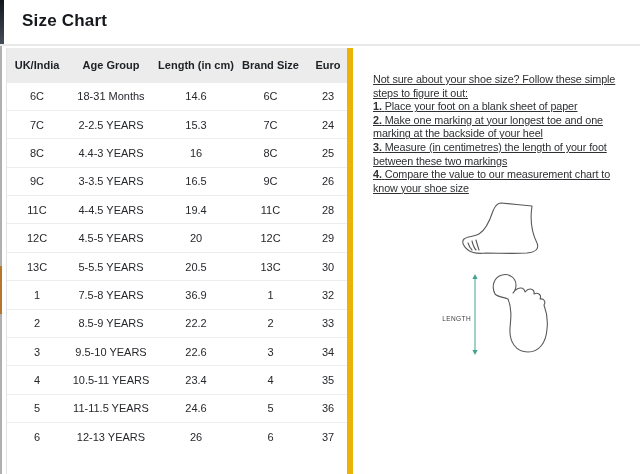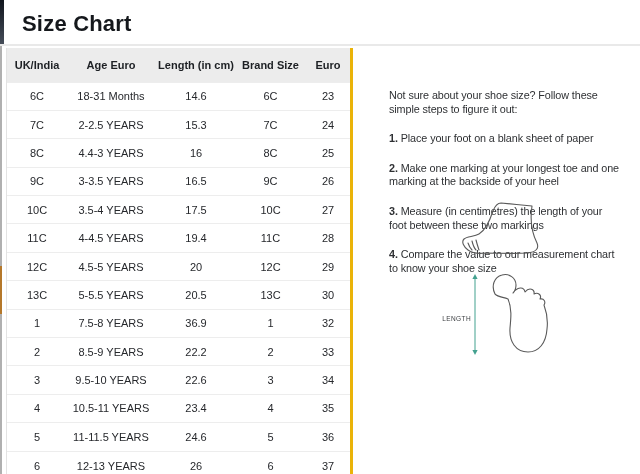--- a/index.html
+++ b/index.html
@@ -9,40 +9,40 @@
     overflow: hidden;
     position: relative;
     background: #ffffff;
     font-family: "Liberation Sans", sans-serif;
     color: #26282c;
   }
 
   
   .page-title {
     position: absolute; left: 22px; top: 11px;
-    font-size: 22px; font-weight: 700; color: #15181c;
+    font-size: 17px; font-weight: 700; color: #15181c;
     letter-spacing: 0.2px;
   }
   .title-divider {
     position: absolute; left: 0; top: 44px;
     width: 640px; height: 2px; background: #e9e9e9;
   }
 
   
   .edge-dark   { position:absolute; left:0; top:0;    width:4px; height:44px;  background:linear-gradient(#10151d,#454d59); }
   .edge-line   { position:absolute; left:0; top:44px; width:2px; height:430px; background:#b0b0b0; }
   .edge-orange { position:absolute; left:0; top:266px; width:2px; height:48px; background:#b5782a; }
 
   
   .table-wrap {
     position: absolute; left: 6px; top: 48px;
     width: 347px; height: 426px;
     overflow: hidden;
     border-left: 1px solid #e3e3e3;
-    border-right: 3px solid #eab308;
+    border-right: 6px solid #eab308;
   }
   table.size-table {
     border-collapse: collapse;
     width: 100%;
     table-layout: fixed;
   }
   table.size-table th {
     background: #ececec;
     font-weight: 700;
     font-size: 11px;
@@ -63,21 +63,21 @@
 
   
   .info-panel {
     position: absolute; left: 373px; top: 73px;
     width: 263px;
     font-size: 10.8px;
     line-height: 13.6px;
     color: #2e3033;
     letter-spacing: -0.1px;
   }
-  .info-panel p { margin: 16px; }
+  .info-panel p { margin: 0; text-decoration: underline; }
   .info-panel .step b { font-weight: 700; }
 
   
   .diagram {
     position: absolute; left: 428px; top: 190px;
     width: 200px; height: 172px;
   }
   .diagram svg { display: block; }
   .foot-outline { fill: none; stroke: #5a5a5a; stroke-width: 1.1; stroke-linejoin: round; stroke-linecap: round; }
   .length-text { font-family: "Liberation Sans", sans-serif; font-size: 6.5px; fill: #3a3d40; letter-spacing: 0.4px; }
@@ -97,21 +97,21 @@
     <colgroup>
       <col style="width:60px">
         <col style="width:88px">
         <col style="width:82px">
         <col style="width:67px">
         <col style="width:48px">
     </colgroup>
     <thead>
       <tr>
         <th>UK/India</th>
-        <th>Age Euro</th>
+        <th>Age Group</th>
         <th>Length (in cm)</th>
         <th>Brand Size</th>
         <th>Euro</th>
       </tr>
     </thead>
     <tbody>
         <tr>
           <td>6C</td>
           <td>18-31 Months</td>
           <td>14.6</td>
@@ -131,27 +131,20 @@
           <td>16</td>
           <td>8C</td>
           <td>25</td>
         </tr>
         <tr>
           <td>9C</td>
           <td>3-3.5 YEARS</td>
           <td>16.5</td>
           <td>9C</td>
           <td>26</td>
-        </tr>
-        <tr>
-          <td>10C</td>
-          <td>3.5-4 YEARS</td>
-          <td>17.5</td>
-          <td>10C</td>
-          <td>27</td>
         </tr>
         <tr>
           <td>11C</td>
           <td>4-4.5 YEARS</td>
           <td>19.4</td>
           <td>11C</td>
           <td>28</td>
         </tr>
         <tr>
           <td>12C</td>

